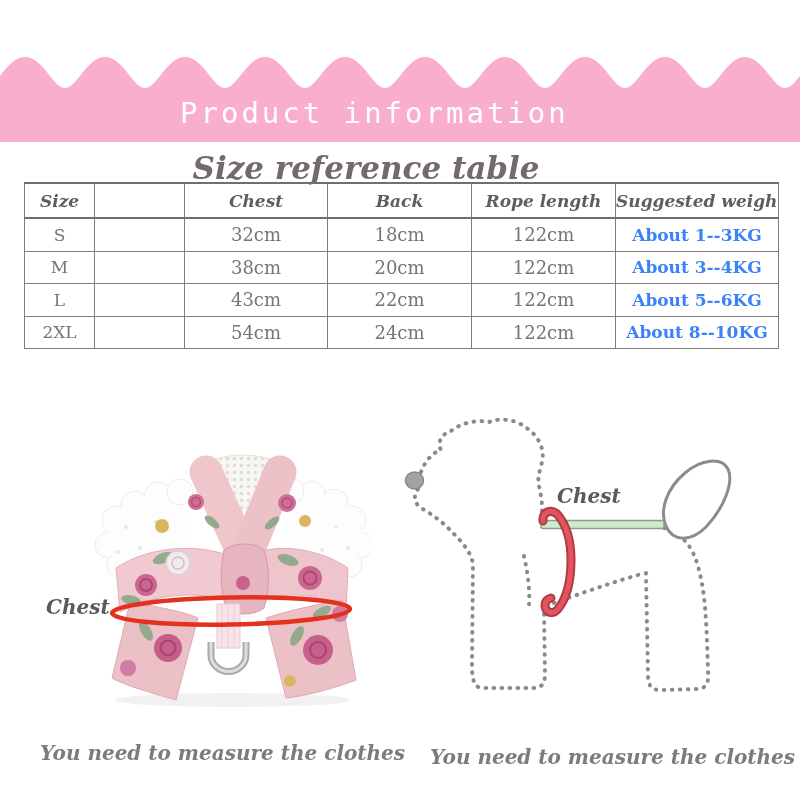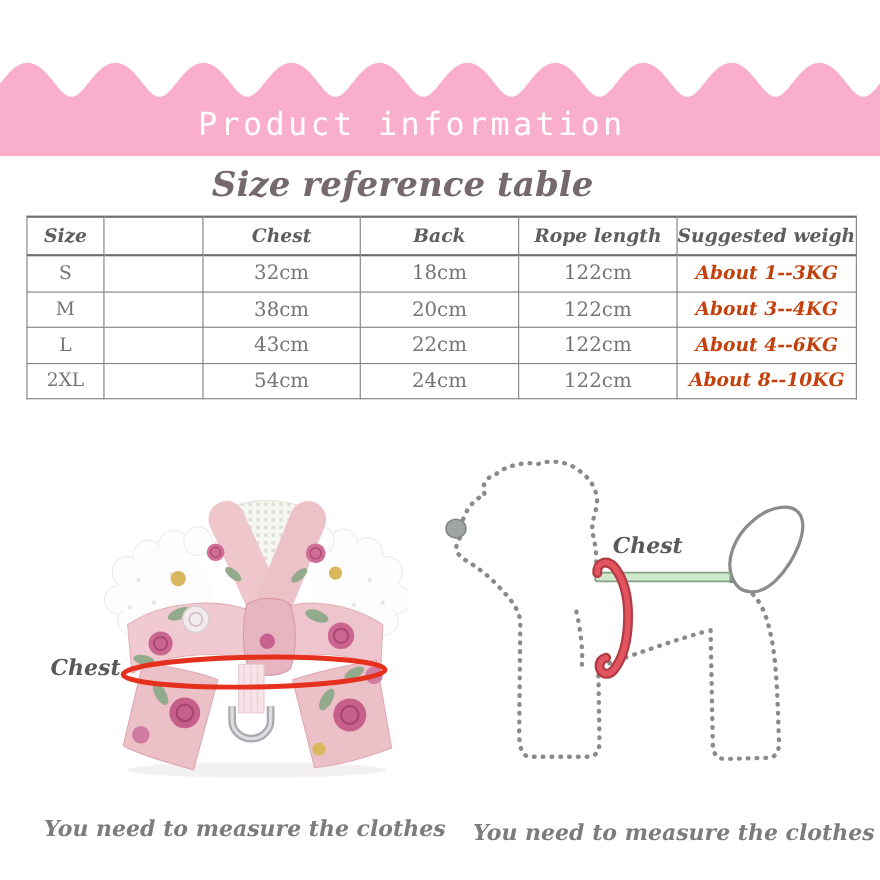--- a/index.html
+++ b/index.html
@@ -8,31 +8,31 @@
   
   .banner{position:absolute;left:0;top:0;width:800px;height:150px;}
   .banner svg{position:absolute;left:0;top:0;}
   .banner-title{position:absolute;left:180px;top:96px;width:440px;
     font-family:"DejaVu Sans Mono","Liberation Mono",monospace;
     font-size:29px;letter-spacing:3px;color:#ffffff;white-space:nowrap;}
   
   .section-heading{position:absolute;left:0;top:150px;width:732px;text-align:center;
     font-size:31px;font-weight:bold;font-style:italic;color:#75696c;}
   
-  table.size-table{position:absolute;left:24px;top:196px;width:754px;
+  table.size-table{position:absolute;left:24px;top:182px;width:754px;
     border-collapse:collapse;table-layout:fixed;}
   table.size-table col.c0{width:70px}  table.size-table col.c1{width:90px}
   table.size-table col.c2{width:143px} table.size-table col.c3{width:144px}
   table.size-table col.c4{width:144px} table.size-table col.c5{width:163px}
   table.size-table th,table.size-table td{border:1px solid #7e7e7e;text-align:center;
     vertical-align:middle;padding:0;overflow:hidden;white-space:nowrap;}
   table.size-table th{height:33px;font-size:17px;font-weight:bold;font-style:italic;color:#5e5e5e;
     border-top:2px solid #6f6f6f;border-bottom:2px solid #6f6f6f;}
   table.size-table td{height:31.5px;font-size:18px;font-weight:normal;color:#757575;}
-  table.size-table td.wt{font-weight:bold;font-style:italic;font-size:17px;color:#c2410c;}
+  table.size-table td.wt{font-weight:bold;font-size:17px;color:#3b82f6;}
   table.size-table tr td:first-child{font-size:17px;}
   
   .fig{position:absolute;}
   .chest-label{position:absolute;font-size:20px;font-weight:bold;font-style:italic;
     color:#5a5a5a;white-space:nowrap;}
   .chest-left{left:46px;top:595px;}
   .chest-right{left:557px;top:484px;}
   .caption{position:absolute;text-align:center;font-size:20px;font-weight:bold;
     font-style:italic;color:#7c7c7c;white-space:nowrap;margin-top:20px;}
   .caption-left{left:40px;top:721px;width:350px;}
@@ -101,21 +101,21 @@
         <td>20cm</td>
         <td>122cm</td>
         <td class="wt">About 3--4KG</td>
       </tr>
       <tr>
         <td>L</td>
         <td></td>
         <td>43cm</td>
         <td>22cm</td>
         <td>122cm</td>
-        <td class="wt">About 4--6KG</td>
+        <td class="wt">About 5--6KG</td>
       </tr>
       <tr>
         <td>2XL</td>
         <td></td>
         <td>54cm</td>
         <td>24cm</td>
         <td>122cm</td>
         <td class="wt">About 8--10KG</td>
       </tr>
     </tbody>

